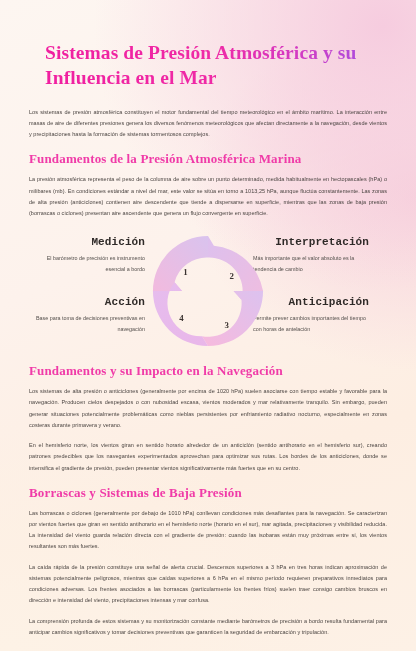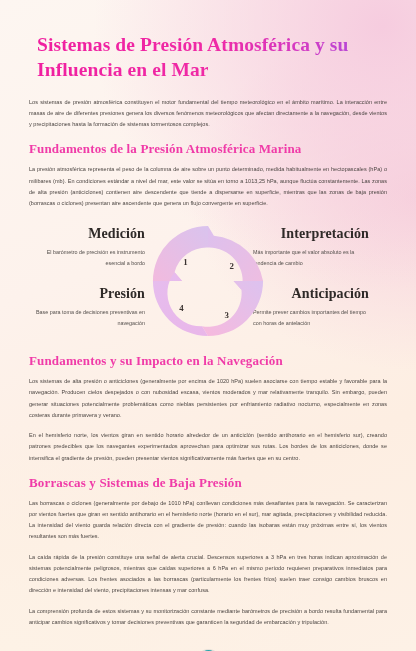--- a/index.html
+++ b/index.html
@@ -26,21 +26,21 @@
       linear-gradient(160deg, #fdf6f1 0%, #fdf2ec 38%, #fdeee2 70%, #fdf1e6 100%);
   }
   .content {
     position: relative;
     padding: 0 29px;
     z-index: 2;
   }
 
   
   .doc-title {
-    margin: 8px;
+    margin: 16px;
     padding-top: 24px;
     font-family: "Liberation Serif", serif;
     font-size: 19.5px;
     line-height: 1.30;
     font-weight: 700;
     letter-spacing: 0.1px;
     background: linear-gradient(92deg, #f01fa0 0%, #ef2aa6 52%, #d23bc4 78%, #a84fe0 100%);
     -webkit-background-clip: text;
     background-clip: text;
     color: transparent;
@@ -99,22 +99,22 @@
   .cyc-label {
     position: absolute;
     width: 116px;
   }
   .cyc-label.left  { left: 0px;  text-align: right; }
   .cyc-label.right { right: 18px; text-align: left;  }
   .cyc-label.row1 { top: 8px; }
   .cyc-label.row2 { top: 68px; }
 
   .cyc-title {
-    font-family: Liberation Serif, serif;
-    font-size: 14px;
+    font-family: Liberation Mono, monospace;
+    font-size: 11px;
     font-weight: 700;
     color: #2f2a28;
     margin-bottom: 5px;
     letter-spacing: 0.1px;
     text-align: right;
   }
   .cyc-desc {
     font-size: 5.4px;
     line-height: 1.95;
     color: #55504d;
@@ -157,21 +157,21 @@
         <div class="cyc-title">Medición</div>
         <div class="cyc-desc">El barómetro de precisión es instrumento esencial a bordo</div>
       </div>
 
       <div class="cyc-label right row1">
         <div class="cyc-title">Interpretación</div>
         <div class="cyc-desc">Más importante que el valor absoluto es la tendencia de cambio</div>
       </div>
 
       <div class="cyc-label left row2">
-        <div class="cyc-title">Presión</div>
+        <div class="cyc-title">Acción</div>
         <div class="cyc-desc">Base para toma de decisiones preventivas en navegación</div>
       </div>
 
       <div class="cyc-label right row2">
         <div class="cyc-title">Anticipación</div>
         <div class="cyc-desc">Permite prever cambios importantes del tiempo con horas de antelación</div>
       </div>
 
       <div class="donut-wrap">
         <svg viewBox="0 0 120 120" xmlns="http://www.w3.org/2000/svg">

